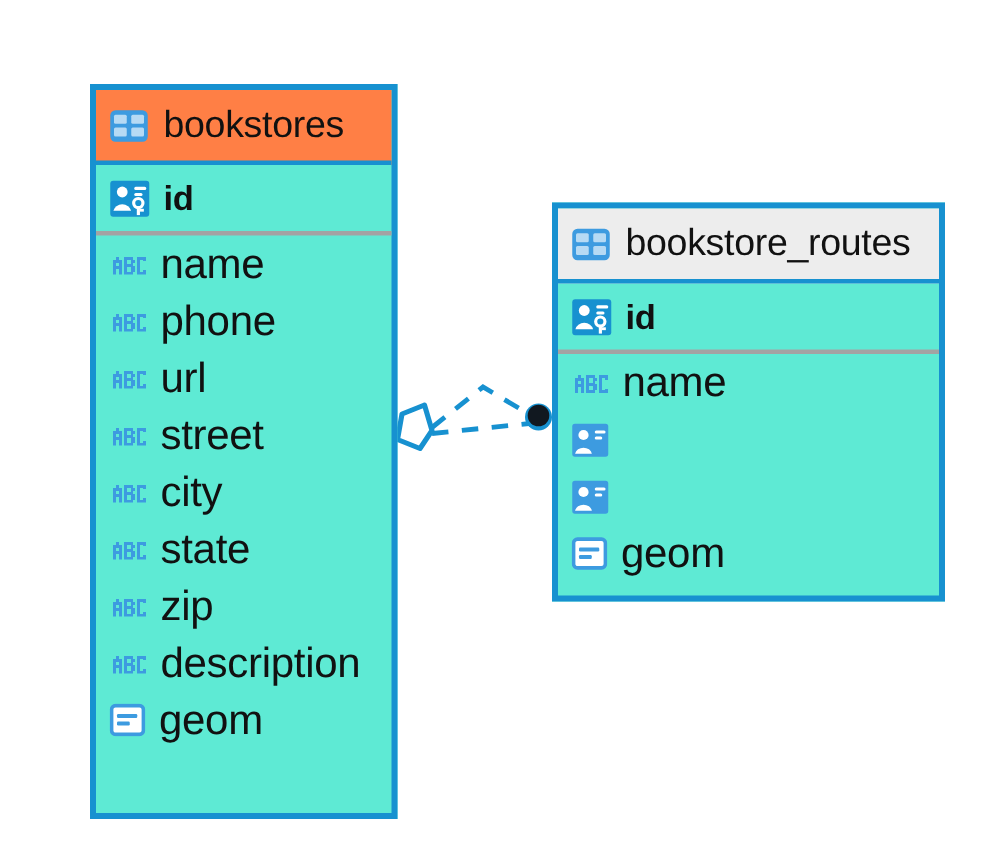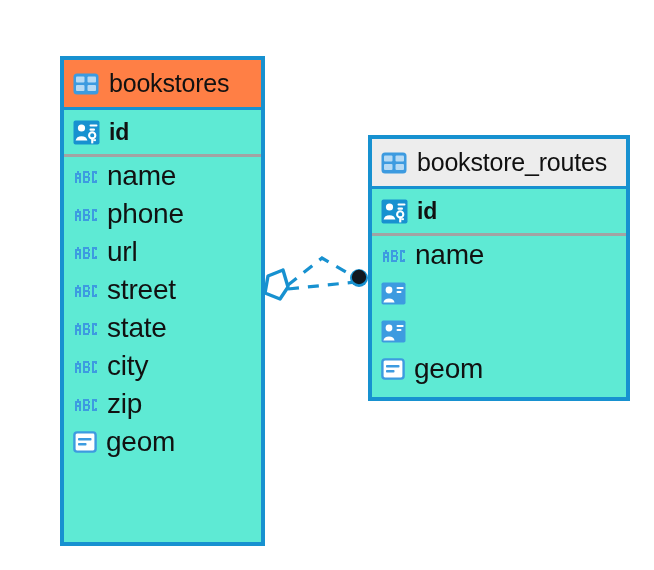--- a/index.html
+++ b/index.html
@@ -201,45 +201,55 @@
 
 
       <div class="field-row">
         <span class="icon icon-abc">
           <svg viewBox="0 0 25 14" xmlns="http://www.w3.org/2000/svg" shape-rendering="crispEdges">
             <path d="M2 14 V4 H4 V2 H6 V4 H8 V14 H6 V10 H4 V14 Z M4 6 V8 H6 V6 Z" fill="#3D9BE0"></path>
             <path d="M9.5 14 V2 H15.5 V4 H17 V6 H15.5 V8 H17 V12 H15.5 V14 Z M11.5 4 V7 H14.5 V4 Z M11.5 9 V12 H14.5 V9 Z" fill="#3D9BE0"></path>
             <path d="M18.5 4 V2 H24 V5 H22 V4 H20.5 V12 H22 V11 H24 V14 H18.5 Z" fill="#3D9BE0"></path>
           </svg>
         </span>
+        <span class="field-name">city</span>
+      </div>
+
+      <div class="field-row">
+        <span class="icon icon-abc">
+          <svg viewBox="0 0 25 14" xmlns="http://www.w3.org/2000/svg" shape-rendering="crispEdges">
+            <path d="M2 14 V4 H4 V2 H6 V4 H8 V14 H6 V10 H4 V14 Z M4 6 V8 H6 V6 Z" fill="#3D9BE0"></path>
+            <path d="M9.5 14 V2 H15.5 V4 H17 V6 H15.5 V8 H17 V12 H15.5 V14 Z M11.5 4 V7 H14.5 V4 Z M11.5 9 V12 H14.5 V9 Z" fill="#3D9BE0"></path>
+            <path d="M18.5 4 V2 H24 V5 H22 V4 H20.5 V12 H22 V11 H24 V14 H18.5 Z" fill="#3D9BE0"></path>
+          </svg>
+        </span>
         <span class="field-name">state</span>
       </div>
 
       <div class="field-row">
         <span class="icon icon-abc">
           <svg viewBox="0 0 25 14" xmlns="http://www.w3.org/2000/svg" shape-rendering="crispEdges">
             <path d="M2 14 V4 H4 V2 H6 V4 H8 V14 H6 V10 H4 V14 Z M4 6 V8 H6 V6 Z" fill="#3D9BE0"></path>
             <path d="M9.5 14 V2 H15.5 V4 H17 V6 H15.5 V8 H17 V12 H15.5 V14 Z M11.5 4 V7 H14.5 V4 Z M11.5 9 V12 H14.5 V9 Z" fill="#3D9BE0"></path>
             <path d="M18.5 4 V2 H24 V5 H22 V4 H20.5 V12 H22 V11 H24 V14 H18.5 Z" fill="#3D9BE0"></path>
           </svg>
         </span>
-        <span class="field-name">city</span>
-      </div>
-
-      <div class="field-row">
-        <span class="icon icon-abc">
-          <svg viewBox="0 0 25 14" xmlns="http://www.w3.org/2000/svg" shape-rendering="crispEdges">
-            <path d="M2 14 V4 H4 V2 H6 V4 H8 V14 H6 V10 H4 V14 Z M4 6 V8 H6 V6 Z" fill="#3D9BE0"></path>
-            <path d="M9.5 14 V2 H15.5 V4 H17 V6 H15.5 V8 H17 V12 H15.5 V14 Z M11.5 4 V7 H14.5 V4 Z M11.5 9 V12 H14.5 V9 Z" fill="#3D9BE0"></path>
-            <path d="M18.5 4 V2 H24 V5 H22 V4 H20.5 V12 H22 V11 H24 V14 H18.5 Z" fill="#3D9BE0"></path>
-          </svg>
-        </span>
         <span class="field-name">zip</span>
       </div>
 
+      <div class="field-row">
+        <span class="icon icon-abc">
+          <svg viewBox="0 0 25 14" xmlns="http://www.w3.org/2000/svg" shape-rendering="crispEdges">
+            <path d="M2 14 V4 H4 V2 H6 V4 H8 V14 H6 V10 H4 V14 Z M4 6 V8 H6 V6 Z" fill="#3D9BE0"></path>
+            <path d="M9.5 14 V2 H15.5 V4 H17 V6 H15.5 V8 H17 V12 H15.5 V14 Z M11.5 4 V7 H14.5 V4 Z M11.5 9 V12 H14.5 V9 Z" fill="#3D9BE0"></path>
+            <path d="M18.5 4 V2 H24 V5 H22 V4 H20.5 V12 H22 V11 H24 V14 H18.5 Z" fill="#3D9BE0"></path>
+          </svg>
+        </span>
+        <span class="field-name">description</span>
+      </div>
 
       <div class="field-row">
         <span class="icon icon-geom">
           <svg viewBox="0 0 24 22" xmlns="http://www.w3.org/2000/svg">
             <rect x="1.4" y="1.4" width="21.2" height="19.2" rx="2.6" fill="#ffffff" stroke="#3D9BE0" stroke-width="2.4"></rect>
             <rect x="5" y="7" width="13.5" height="2.6" rx="0.8" fill="#3D9BE0"></rect>
             <rect x="5" y="12" width="8.5" height="2.6" rx="0.8" fill="#3D9BE0"></rect>
           </svg>
         </span>
         <span class="field-name">geom</span>

